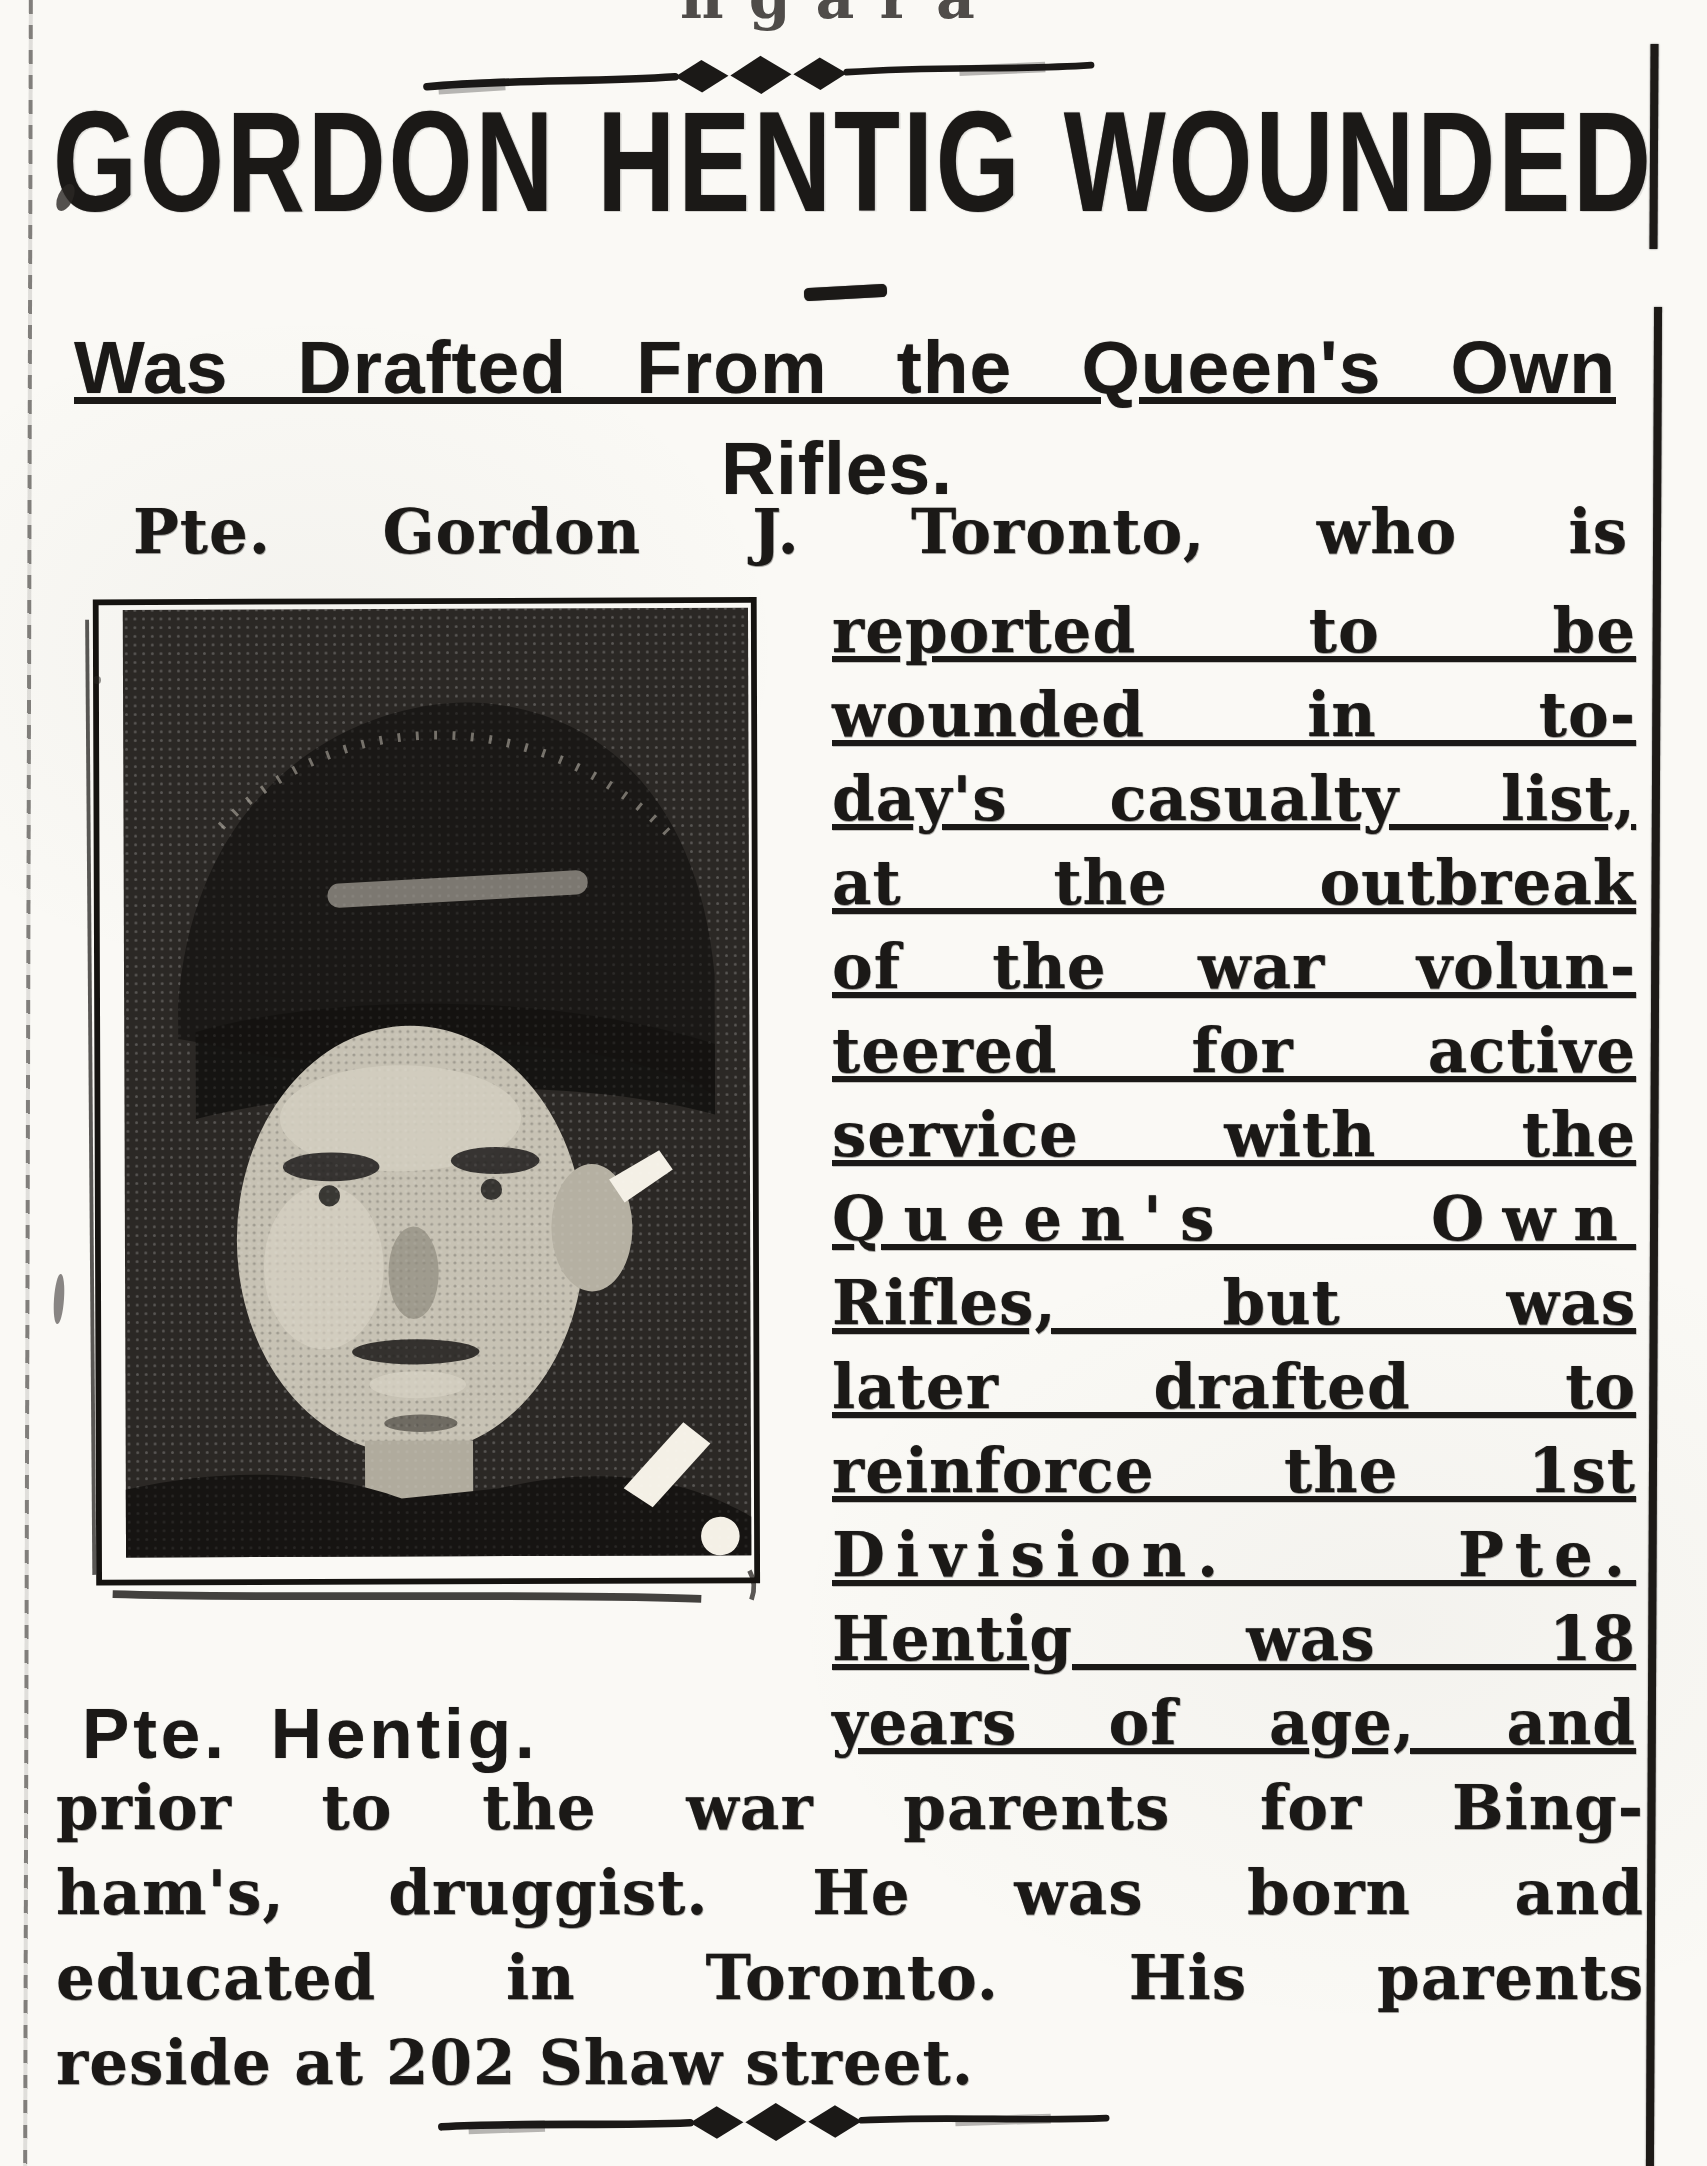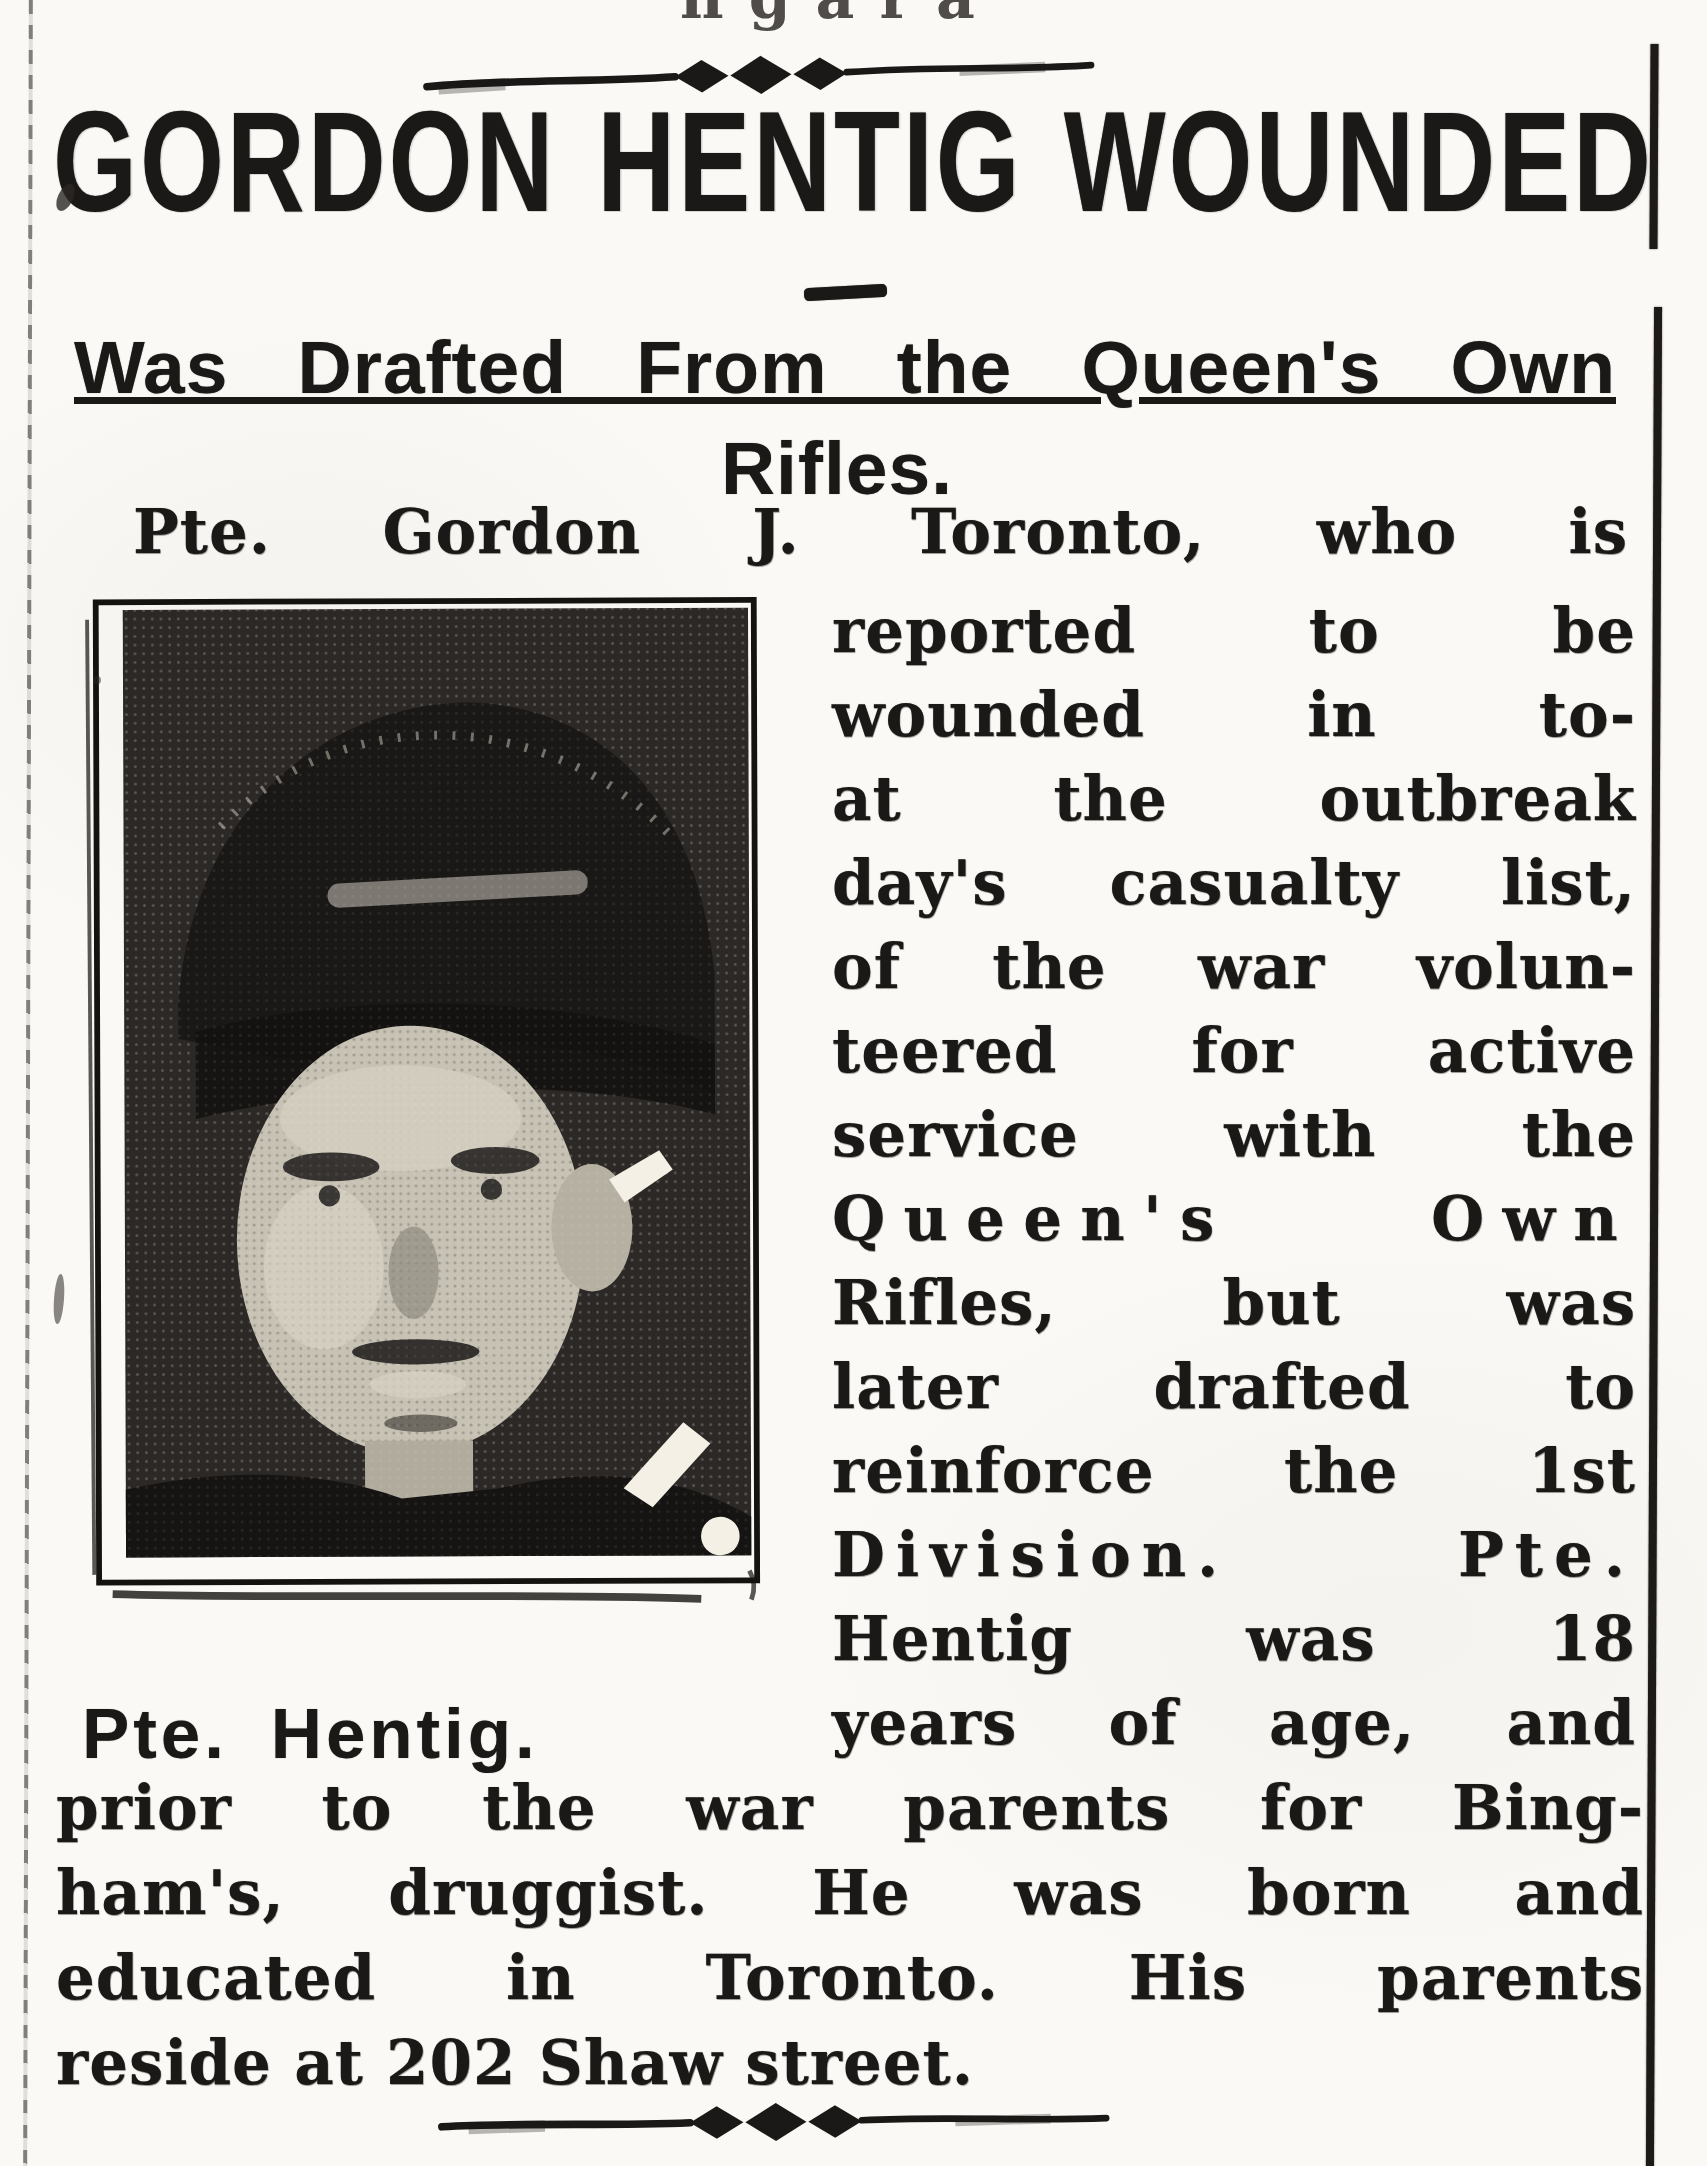--- a/index.html
+++ b/index.html
@@ -64,21 +64,21 @@
   .subhead.l1{left:74px;top:330px;width:1542px;text-align:justify;text-align-last:justify;text-decoration:underline;}
   .subhead.l2{left:66px;top:431px;width:1542px;text-align:center;}
   
   .bodytext{
     font:600 61px/84px "DejaVu Serif", serif;
     letter-spacing:1px;
     text-shadow:0.6px 0.6px 0.7px rgba(27,25,23,.4), 0 0 1px rgba(27,25,23,.35);
   }
   .just{text-align:justify;text-align-last:justify;}
   .lead{position:absolute;left:133px;top:490px;width:1495px;margin:0;}
-  .col{position:absolute;left:832px;top:589px;width:804px;}
+  .col{position:absolute;left:832px;top:589px;width:804px;text-decoration:underline;}
   .col .line{height:84px;}
   .col .line:nth-child(8){letter-spacing:.30em;}   
   .col .line:nth-child(12){letter-spacing:.18em;}  
   .bottom-block{position:absolute;left:56px;top:1765px;width:1588px;}
   .bottom-block .line{height:85px;line-height:85px;}
   .bottom-block .line.plain{text-align:center;text-align-last:left;}
   
   .photo{position:absolute;left:82px;top:589px;width:687px;height:1020px;margin:0;transform:rotate(-.2deg);}
   .caption{
     position:absolute;left:82px;top:1698px;width:687px;
@@ -180,22 +180,22 @@
       <circle cx="660" cy="982" r="20" fill="#f4f0e6"></circle>
       <rect x="44" y="20" width="648" height="982" fill="url(#htw)" opacity=".08"></rect>
     </svg>
   </figure>
 
   <figcaption class="caption">Pte. Hentig.</figcaption>
 
   <div class="col bodytext">
     <div class="line just">reported to be</div>
     <div class="line just">wounded in to-</div>
+    <div class="line just">day's casualty list,</div>
     <div class="line just">at the outbreak</div>
-    <div class="line just">day's casualty list,</div>
     <div class="line just">of the war volun-</div>
     <div class="line just">teered for active</div>
     <div class="line just">service with the</div>
     <div class="line just">Queen's Own</div>
     <div class="line just">Rifles, but was</div>
     <div class="line just">later drafted to</div>
     <div class="line just">reinforce the 1st</div>
     <div class="line just">Division. Pte.</div>
     <div class="line just">Hentig was 18</div>
     <div class="line just">years of age, and</div>

